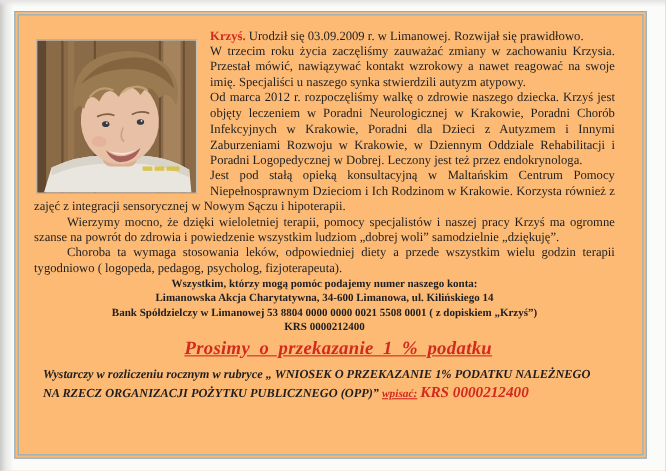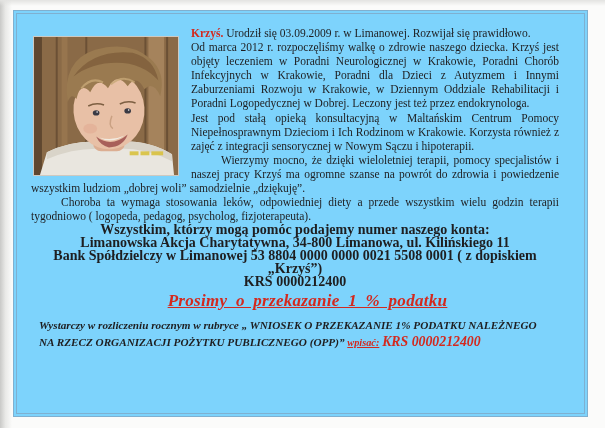--- a/index.html
+++ b/index.html
@@ -17,21 +17,21 @@
     background: linear-gradient(90deg, #c9c9c7 0%, #e9e9e7 45%, rgba(255,255,255,0) 100%);
   }
   .scan-edge-top {
     position: absolute; left: 0; top: 0; right: 0; height: 6px;
     background: linear-gradient(180deg, #e3e3e1 0%, rgba(255,255,255,0) 100%);
   }
   .frame {
     position: absolute;
     left: 13px; top: 10px; right: 17px; bottom: 11px;
     border: 4px double #7fb0d0;
-    background: #7dd3fc;
+    background: #fdba74;
     padding: 12px 25px 0 14px;
     overflow: hidden;
   }
   .photo {
     float: left;
     width: 146px; height: 140px;
     margin: 10px 12px 4px 2px;
     border: 1px solid #cfc9c0;
     background: #8a6a47;
   }
@@ -40,21 +40,21 @@
   .b {
     font-size: 11.5px;
     line-height: 14.1px;
     text-align: justify;
   }
   .ind { text-indent: 30px; }
   .name-red { color: #d3291e; font-weight: bold; }
   .center-block { clear: both; text-align: center; }
   .c {
     font-weight: bold;
-    font-size: 14px;
+    font-size: 10px;
     line-height: 13px;
   }
   .prosimy {
     margin-top: 3px;
     font-size: 17px;
     line-height: 20px;
     font-style: italic;
     font-weight: bold;
     color: #d3291e;
     word-spacing: 4px;
@@ -120,28 +120,29 @@
       </g>
       <g opacity="0.9">
         <rect x="97" y="116" width="9" height="4" fill="#d9c23f"></rect>
         <rect x="108" y="116" width="9" height="4" fill="#d9c23f"></rect>
         <rect x="119" y="116" width="12" height="4" fill="#d9c23f"></rect>
       </g>
     </svg>
   </div>
 
   <p class="b"><span class="name-red">Krzyś.</span><span> Urodził się 03.09.2009 r. w Limanowej. Rozwijał się prawidłowo.</span></p>
+  <p class="b">W trzecim roku życia zaczęliśmy zauważać zmiany w zachowaniu Krzysia. Przestał mówić, nawiązywać kontakt wzrokowy a nawet reagować na swoje imię. Specjaliści u naszego synka stwierdzili autyzm atypowy.</p>
   <p class="b">Od marca 2012 r. rozpoczęliśmy walkę o zdrowie naszego dziecka. Krzyś jest objęty leczeniem w Poradni Neurologicznej w Krakowie, Poradni Chorób Infekcyjnych w Krakowie, Poradni dla Dzieci z Autyzmem i Innymi Zaburzeniami Rozwoju w Krakowie, w Dziennym Oddziale Rehabilitacji i Poradni Logopedycznej w Dobrej. Leczony jest też przez endokrynologa.</p>
   <p class="b">Jest pod stałą opieką konsultacyjną w Maltańskim Centrum Pomocy Niepełnosprawnym Dzieciom i Ich Rodzinom w Krakowie. Korzysta również z zajęć z integracji sensorycznej w Nowym Sączu i hipoterapii.</p>
   <p class="b ind">Wierzymy mocno, że dzięki wieloletniej terapii, pomocy specjalistów i naszej pracy Krzyś ma ogromne szanse na powrót do zdrowia i powiedzenie wszystkim ludziom „dobrej woli” samodzielnie „dziękuję”.</p>
   <p class="b ind">Choroba ta wymaga stosowania leków, odpowiedniej diety a przede wszystkim wielu godzin terapii tygodniowo ( logopeda, pedagog, psycholog, fizjoterapeuta).</p>
 
   <div class="center-block">
     <p class="c">Wszystkim, którzy mogą pomóc podajemy numer naszego konta:</p>
-    <p class="c">Limanowska Akcja Charytatywna, 34-800 Limanowa, ul. Kilińskiego 11</p>
+    <p class="c">Limanowska Akcja Charytatywna, 34-600 Limanowa, ul. Kilińskiego 14</p>
     <p class="c">Bank Spółdzielczy w Limanowej 53 8804 0000 0000 0021 5508 0001  ( z dopiskiem „Krzyś”)</p>
     <p class="c">KRS 0000212400</p>
     <p class="prosimy"><span class="u">Prosimy  o przekazanie  1 %  podatku</span></p>
   </div>
 
   <div class="instr">
     <p><span>Wystarczy w rozliczeniu rocznym w rubryce „ WNIOSEK O PRZEKAZANIE 1% PODATKU NALEŻNEGO</span></p>
     <p><span>NA RZECZ ORGANIZACJI POŻYTKU PUBLICZNEGO (OPP)” </span><span class="wp">wpisać:</span> <span class="rv">KRS 0000212400</span></p>
   </div>
 

